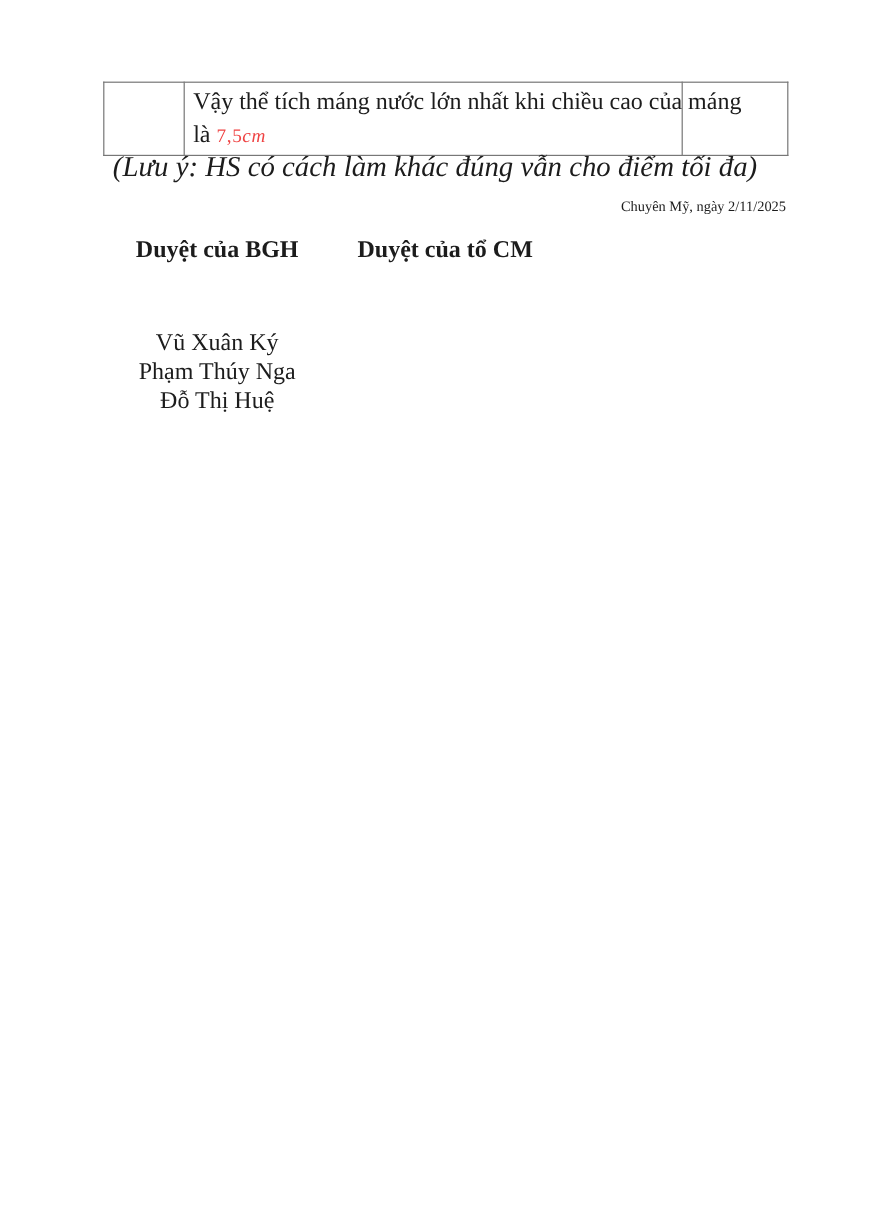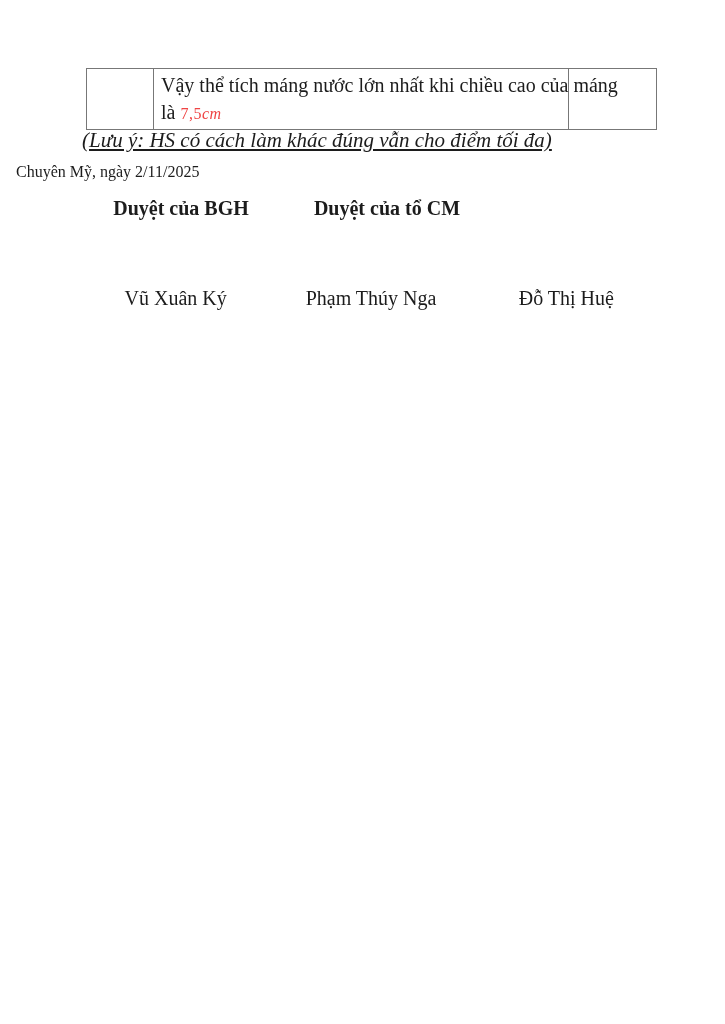--- a/index.html
+++ b/index.html
@@ -38,46 +38,44 @@
   }
   .math {
     font-size: 16px;
     color: #ef4444;
     margin-left: 5px;
     letter-spacing: 0.5px;
   }
   .math .unit { font-style: italic; }
   .note-line {
     position: absolute;
-    left: 82px;
+    left: 94px;
     top: 128px;
-    font-size: 21px;
+    font-size: 24px;
     font-style: italic;
     line-height: 24px;
     white-space: nowrap;
-    text-decoration: underline;
   }
   .date-line {
     position: absolute;
-    left: 16px;
+    left: 0;
     top: 160px;
     width: 655px;
-    text-align: left;
-    font-size: 16px;
+    text-align: right;
+    font-size: 12px;
     line-height: 24px;
   }
   .sig-titles, .sig-names {
     position: absolute;
     left: 86px;
     width: 570px;
     display: flex;
-    gap: 16px;
   }
   .sig-titles { top: 196px; }
-  .sig-names  { top: 286px; }
+  .sig-names  { top: 274px; flex-direction: column; }
   .sig-col {
     width: 33.3333%;
     text-align: center;
     font-size: 20px;
     line-height: 24px;
     white-space: nowrap;
   }
   .sig-titles .sig-col { font-weight: bold; }
 </style>
 </head>

